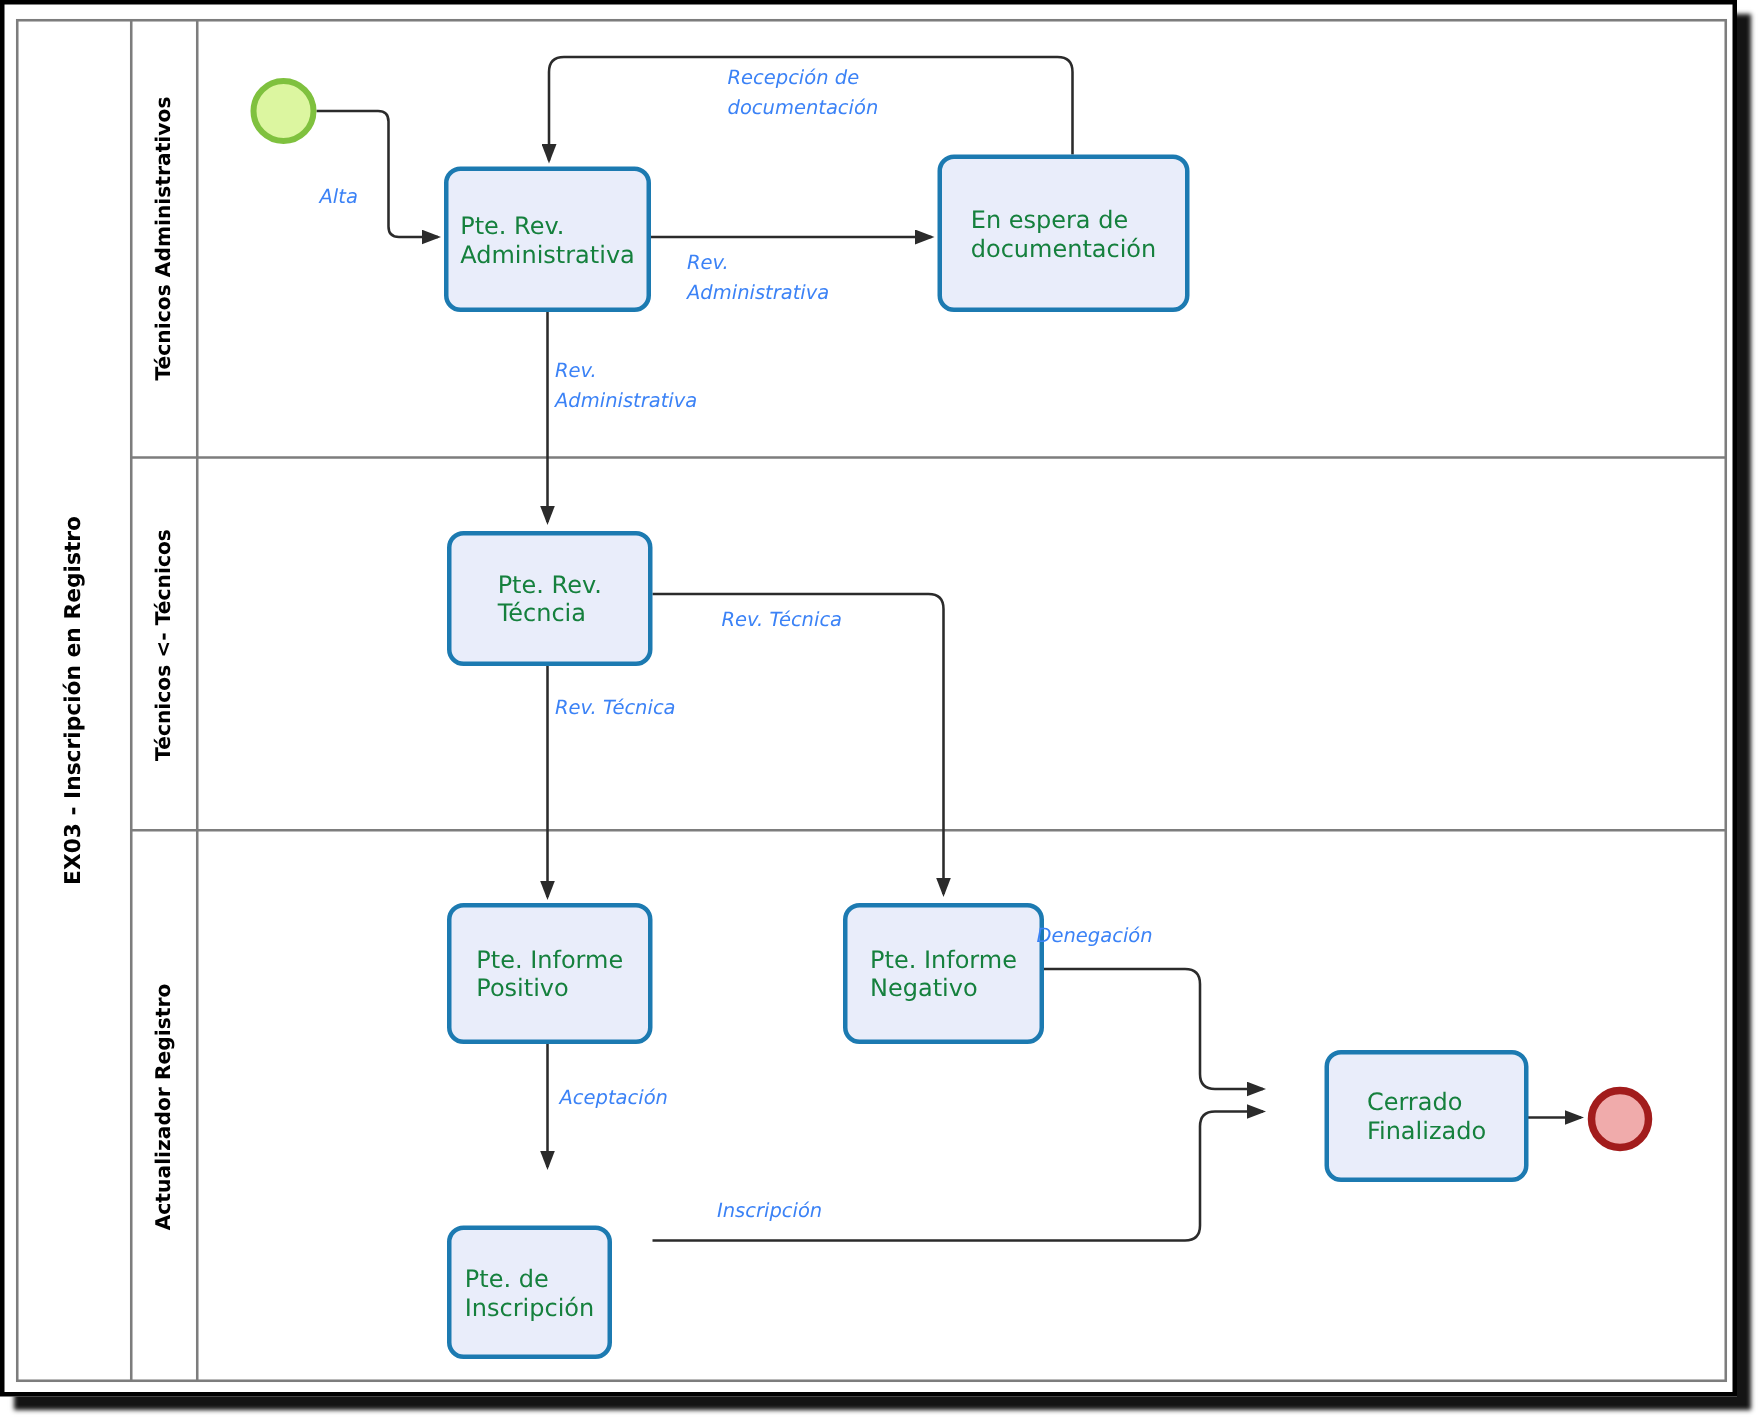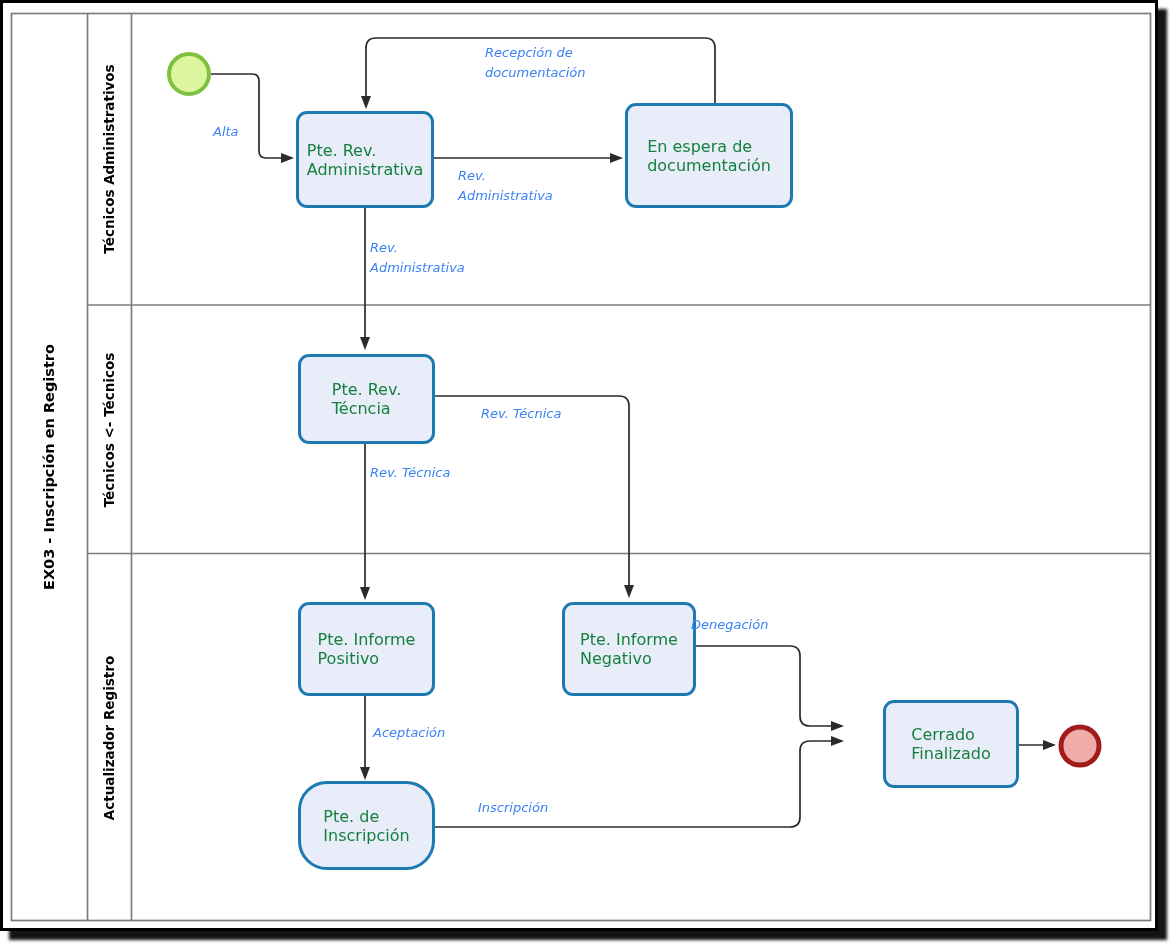--- a/index.html
+++ b/index.html
@@ -96,21 +96,21 @@
     <div class="task" style="left:293px; top:108px; width:138px; height:97px;">Pte. Rev.
 Administrativa</div>
     <div class="task" style="left:622px; top:100px; width:168px; height:105px;">En espera de
 documentación</div>
     <div class="task" style="left:295px; top:351px; width:137px; height:90px;">Pte. Rev.
 Técncia</div>
     <div class="task" style="left:295px; top:599px; width:137px; height:94px;">Pte. Informe
 Positivo</div>
     <div class="task" style="left:559px; top:599px; width:134px; height:94px;">Pte. Informe
 Negativo</div>
-    <div class="task" style="left:295px; top:778px; width:137px; height:89px;border-radius:29px;">Pte. de
+    <div class="task" style="left:295px; top:814px; width:110px; height:89px;">Pte. de
 Inscripción</div>
     <div class="task" style="left:844px; top:697px; width:136px; height:88px;margin-left:36px;">Cerrado
 Finalizado</div>
 
     <div class="elabel" style="left:210px; top:119px;text-align:right;">Alta</div>
     <div class="elabel" style="left:482px; top:40px;">Recepción de
 documentación</div>
     <div class="elabel" style="left:455px; top:163px;">Rev.
 Administrativa</div>
     <div class="elabel" style="left:367px; top:235px;">Rev.

